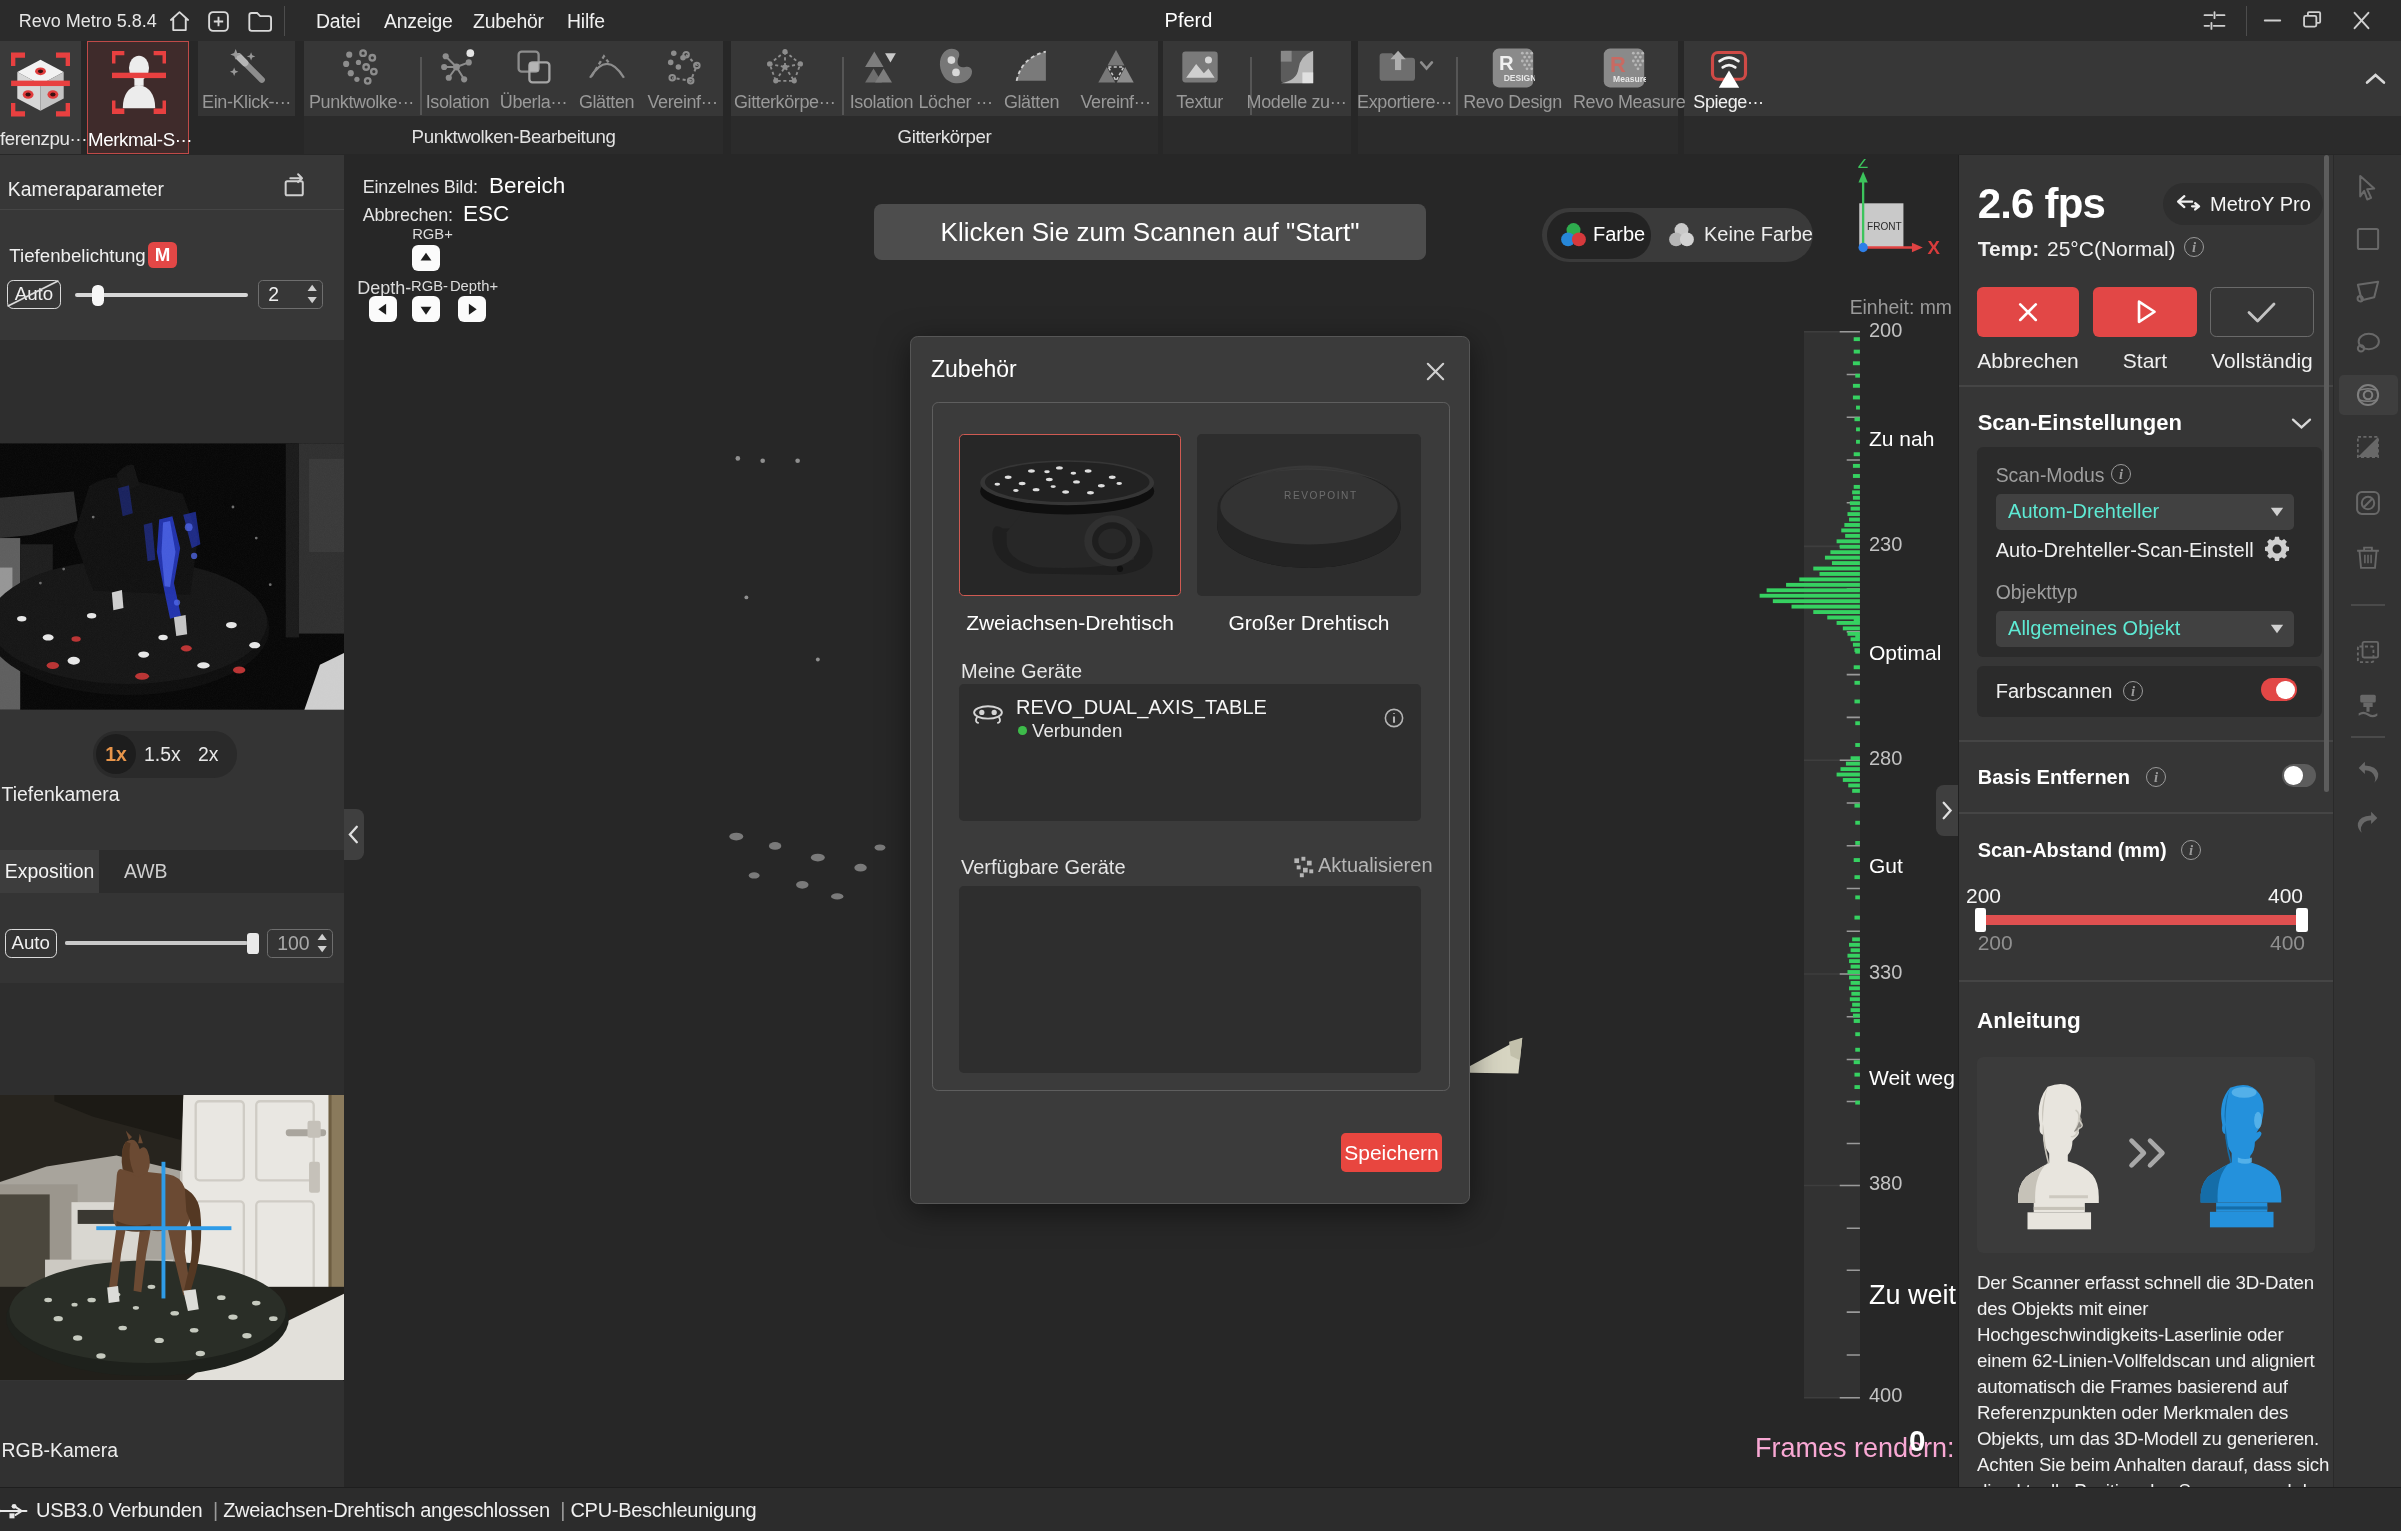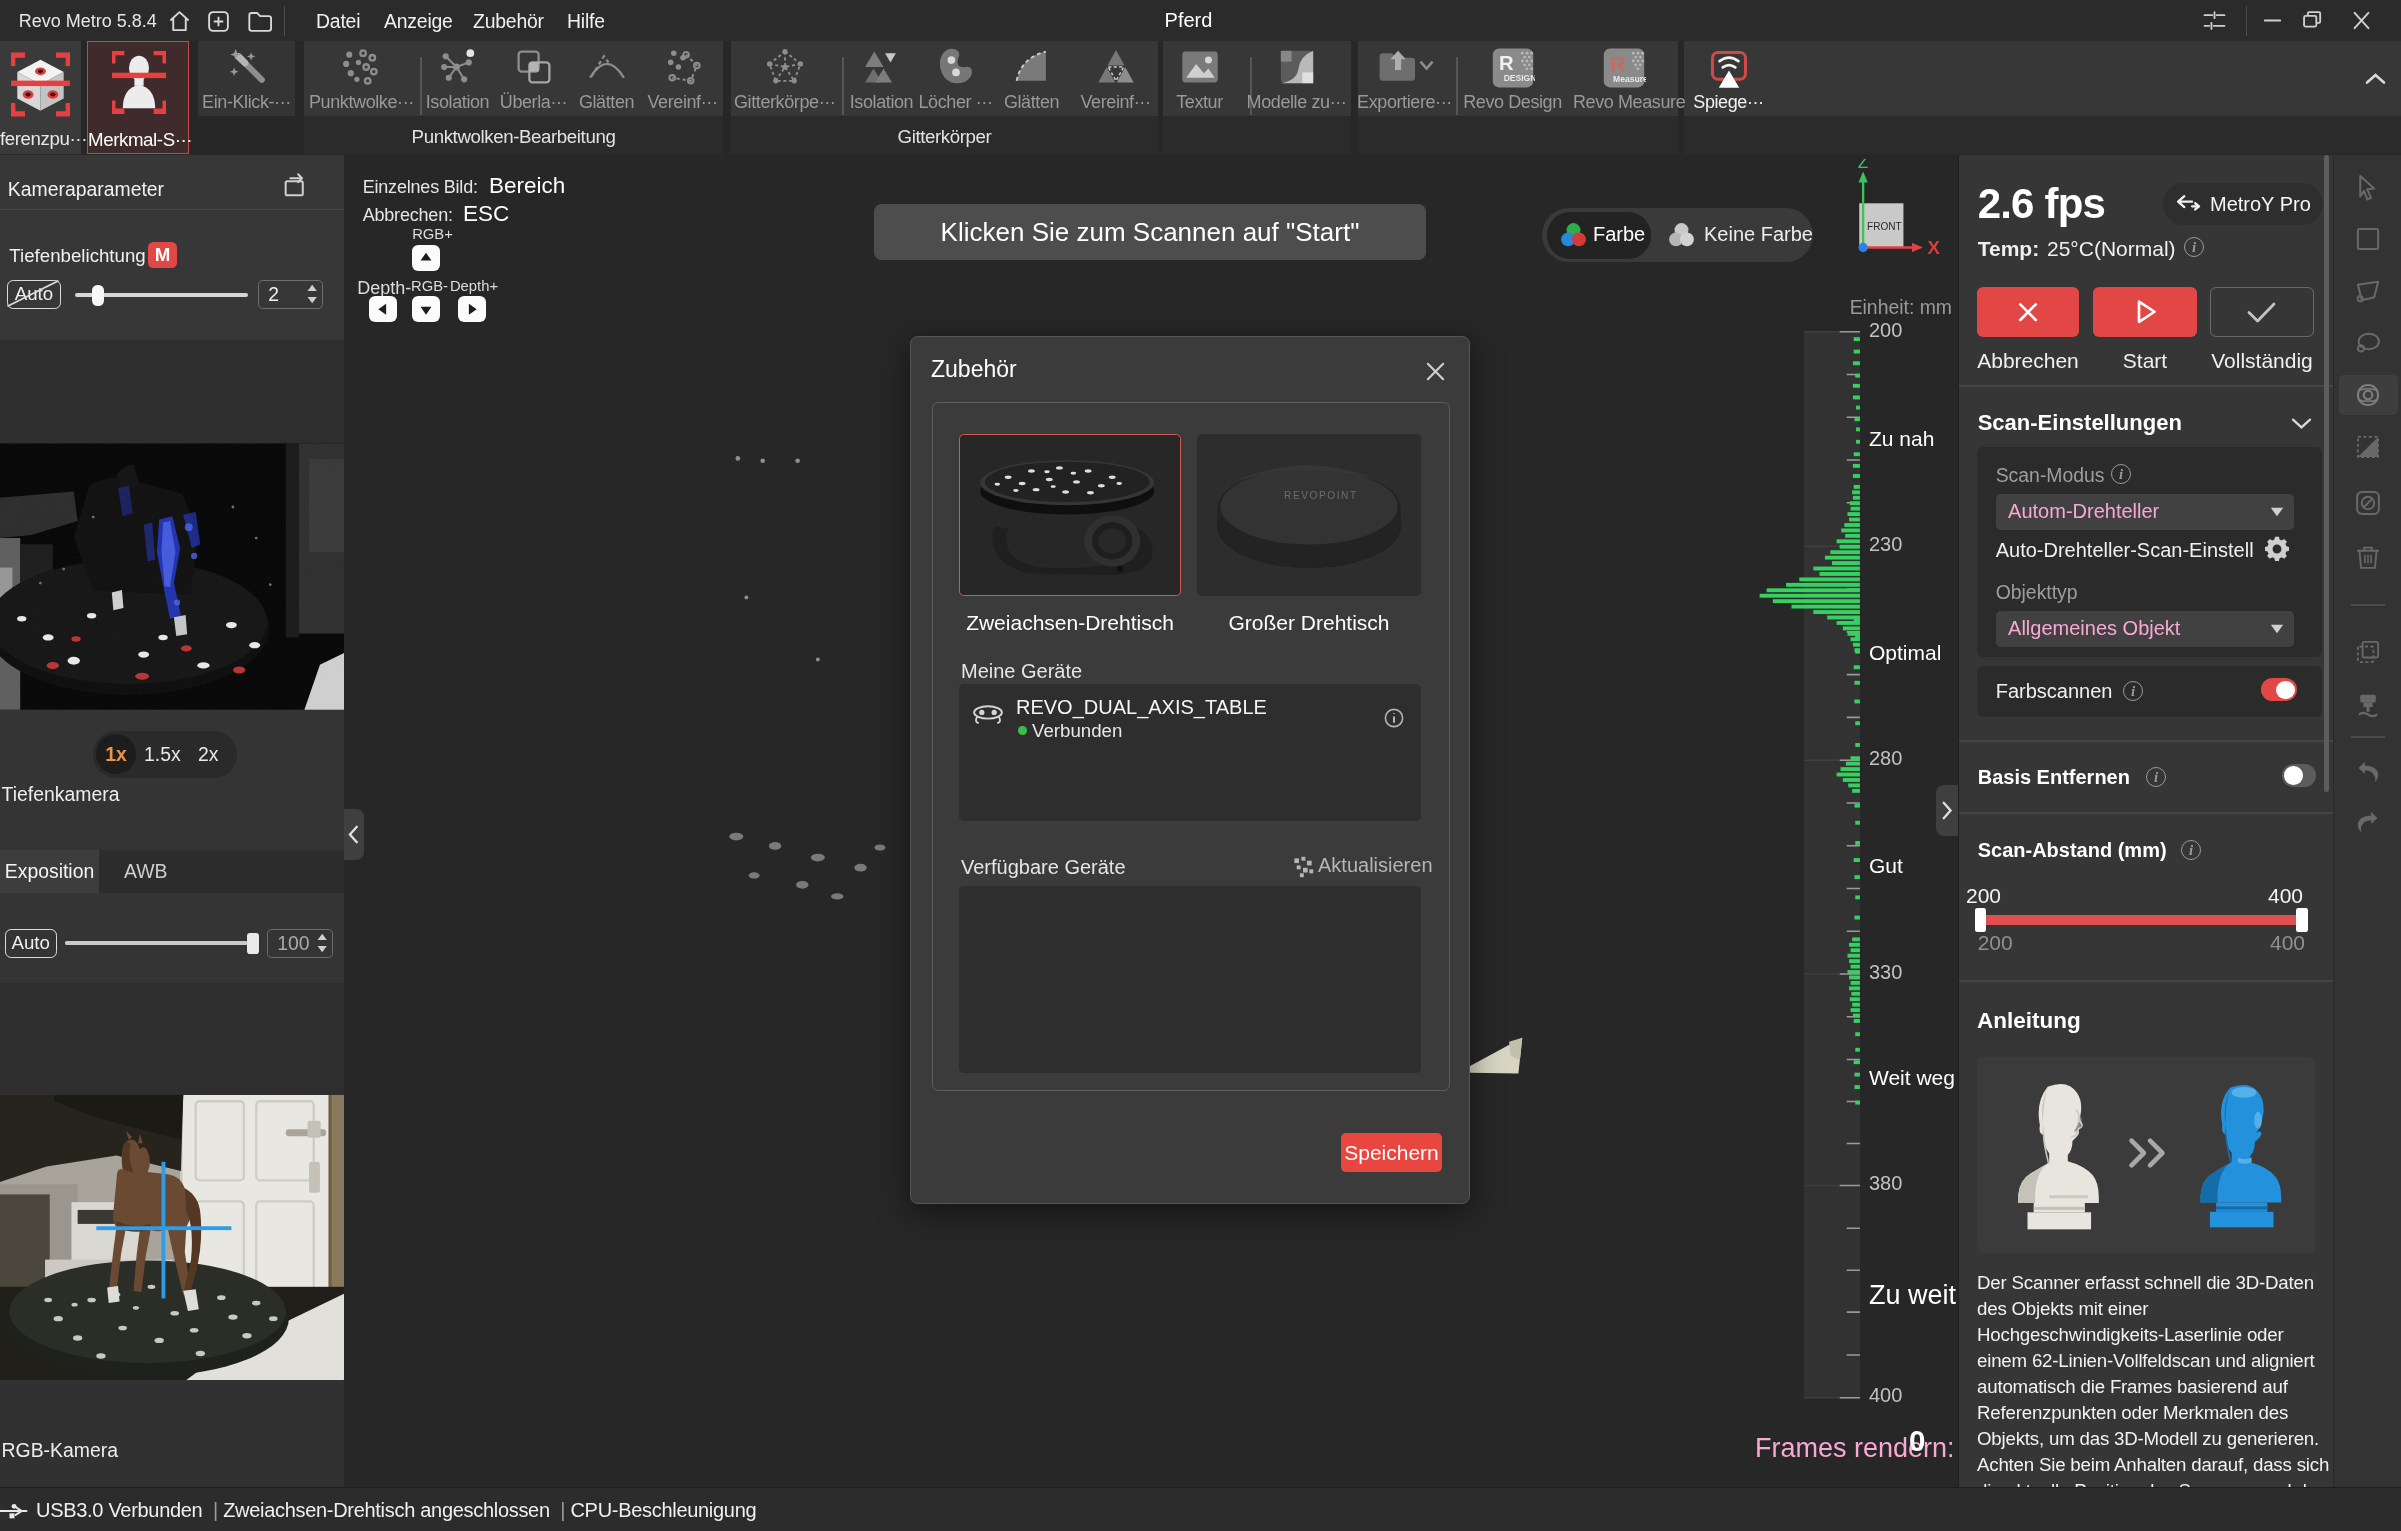--- a/index.html
+++ b/index.html
@@ -17,21 +17,21 @@
   .strip { position:absolute; top:75px; height:38px; background:#2b2b2b; }
   .tlabel { position:absolute; width:100%; text-align:center; top:51px; font-size:18px; letter-spacing:-0.4px; color:#999999; white-space:nowrap; }
   .tlabel2 { position:absolute; width:100%; text-align:left; top:87px; font-size:18.7px; letter-spacing:-0.4px; color:#eeeeee; white-space:nowrap; }
   .glabel { position:absolute; width:100%; text-align:center; top:10px; font-size:18.7px; letter-spacing:-0.4px; color:#e2e2e2; white-space:nowrap; }
   
   #leftpanel { position:absolute; left:0; top:155px; width:344px; height:1332px; background:#343434; border-right:0.8px solid #202020; }
   #viewport { position:absolute; left:344px; top:155px; width:1614px; height:1332px; background:#272727; }
   #rightpanel { position:absolute; left:1958px; top:155px; width:375px; height:1332px; background:#363636; overflow:hidden; border-left:0.8px solid #202020; }
   #rstrip { position:absolute; left:2333px; top:155px; width:68px; height:1332px; background:#333333; border-left:0.8px solid #2a2a2a; }
   #statusbar { position:absolute; left:0; top:1487px; width:2401px; height:44px; background:#2c2c2c; border-top:0.8px solid #1e1e1e; }
-  .dd { background:#414141; border-radius:4.7px; position:absolute; color:#f9a8d4; font-size:20px; }
+  .dd { background:#414141; border-radius:4.7px; position:absolute; color:#5eead4; font-size:20px; }
   .ibox { background:#2b2b2b; border-radius:6.2px; position:absolute; }
   .info { display:inline-block; width:20px; height:20px; border:1.6px solid #9a9a9a; border-radius:50%; color:#9a9a9a;
      font-size:14.8px; text-align:center; line-height:18.7px; font-style:italic; font-weight:700; font-family:"Liberation Serif",serif; }
   .info::after { content:"i"; }
   .redbtn { position:absolute; background:#e24746; border-radius:6.2px; }
   .tool { position:absolute; top:0; height:75px; }
   .tool > svg { position:absolute; left:50%; transform:translateX(-50%); top:6.2px; }
   .tlab { position:absolute; top:51px; width:100%; text-align:center; font-size:18px; letter-spacing:-0.4px; color:#999999; white-space:nowrap; }
 </style>
 </head>

